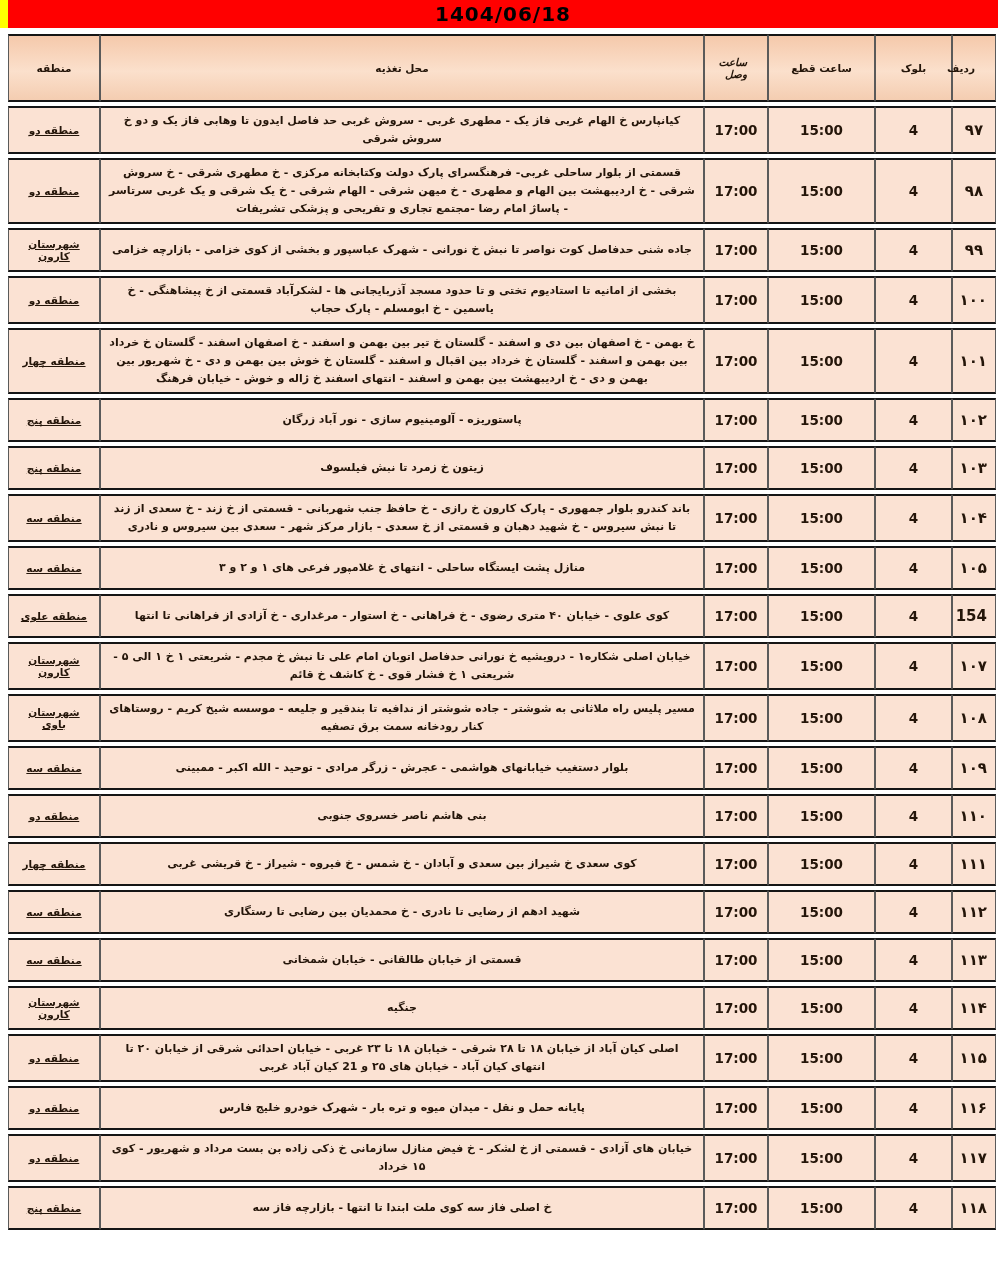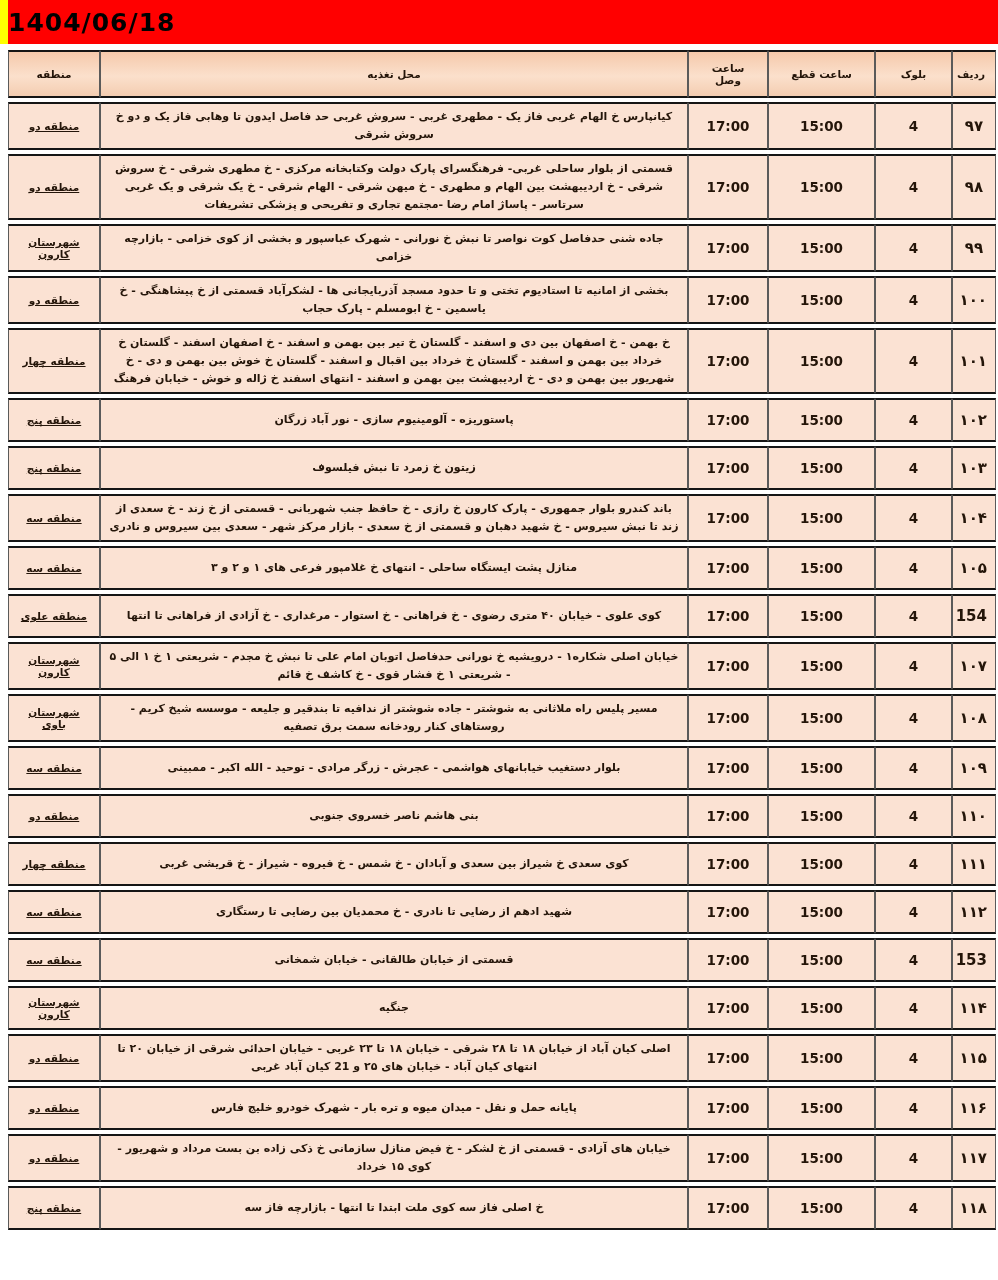--- a/index.html
+++ b/index.html
@@ -9,44 +9,44 @@
   }
   .page { width:998px; height:1280px; background:#ffffff; overflow:hidden; }
 
   
   .banner-wrap { background:#FFFF00; }
   .banner-title {
     height:30px; display:flex; align-items:center; justify-content:center;
     font-size:13px; font-weight:bold; color:#FF0000; direction:rtl; text-align:center;
   }
   .date-bar {
-    background:#FF0000; height:44px; margin-left:8px;
-    display:flex; align-items:center; justify-content:flex-start;
-    font-size:25px; font-weight:bold; color:#000000; letter-spacing:1px;
+    background:#FF0000; height:28px; margin-left:8px;
+    display:flex; align-items:center; justify-content:center;
+    font-size:20px; font-weight:bold; color:#000000; letter-spacing:1px;
   }
 
   .table-area { padding:2px 2px 0 8px; background:#ffffff; }
   table {
     width:100%; border-collapse:separate; border-spacing:0 4px;
     direction:rtl; table-layout:fixed;
   }
   th, td {
     box-sizing:border-box;
     border:1px solid #5a5a5a; border-top:2px solid #151515; border-bottom:2px solid #151515;
     text-align:center; vertical-align:middle; font-weight:bold; color:#241509;
   }
   th {
     background:linear-gradient(180deg,#f5c9ab 0%,#fbe0cc 55%,#f4cdb1 100%);
-    font-size:10.5px; height:22px; padding:10px;
+    font-size:10.5px; height:22px; padding:20px;
   }
   td { background:#fbe2d3; height:44px; padding:4px 8px; }
   .col-row    { width:44px; }
   .col-block  { width:77px; }
   .col-cut    { width:107px; }
-  .col-recon  { width:80px; }
+  .col-recon  { width:64px;font-style:italic; }
   .col-loc    { width:auto; }
   .col-region { width:92px; }
   td.cell-rowno  { font-size:15px; }
   td.cell-block  { font-size:13.5px; }
   td.cell-time   { font-size:13.5px; direction:ltr; }
   td.cell-loc    { font-size:11px; line-height:18px; }
   td.cell-region { font-size:10.5px;text-decoration:underline; }
 </style>
 </head>
 <body>
@@ -194,21 +194,21 @@
           </tr>
           <tr>
             <td class="cell-rowno">۱۱۲</td>
             <td class="cell-block">4</td>
             <td class="cell-time">15:00</td>
             <td class="cell-time">17:00</td>
             <td class="cell-loc">شهید ادهم از رضایی تا نادری - خ محمدیان بین رضایی تا رستگاری</td>
             <td class="cell-region">منطقه سه</td>
           </tr>
           <tr>
-            <td class="cell-rowno">153</td>
+            <td class="cell-rowno">۱۱۳</td>
             <td class="cell-block">4</td>
             <td class="cell-time">15:00</td>
             <td class="cell-time">17:00</td>
             <td class="cell-loc">قسمتی از خیابان طالقانی - خیابان شمخانی</td>
             <td class="cell-region">منطقه سه</td>
           </tr>
           <tr>
             <td class="cell-rowno">۱۱۴</td>
             <td class="cell-block">4</td>
             <td class="cell-time">15:00</td>

